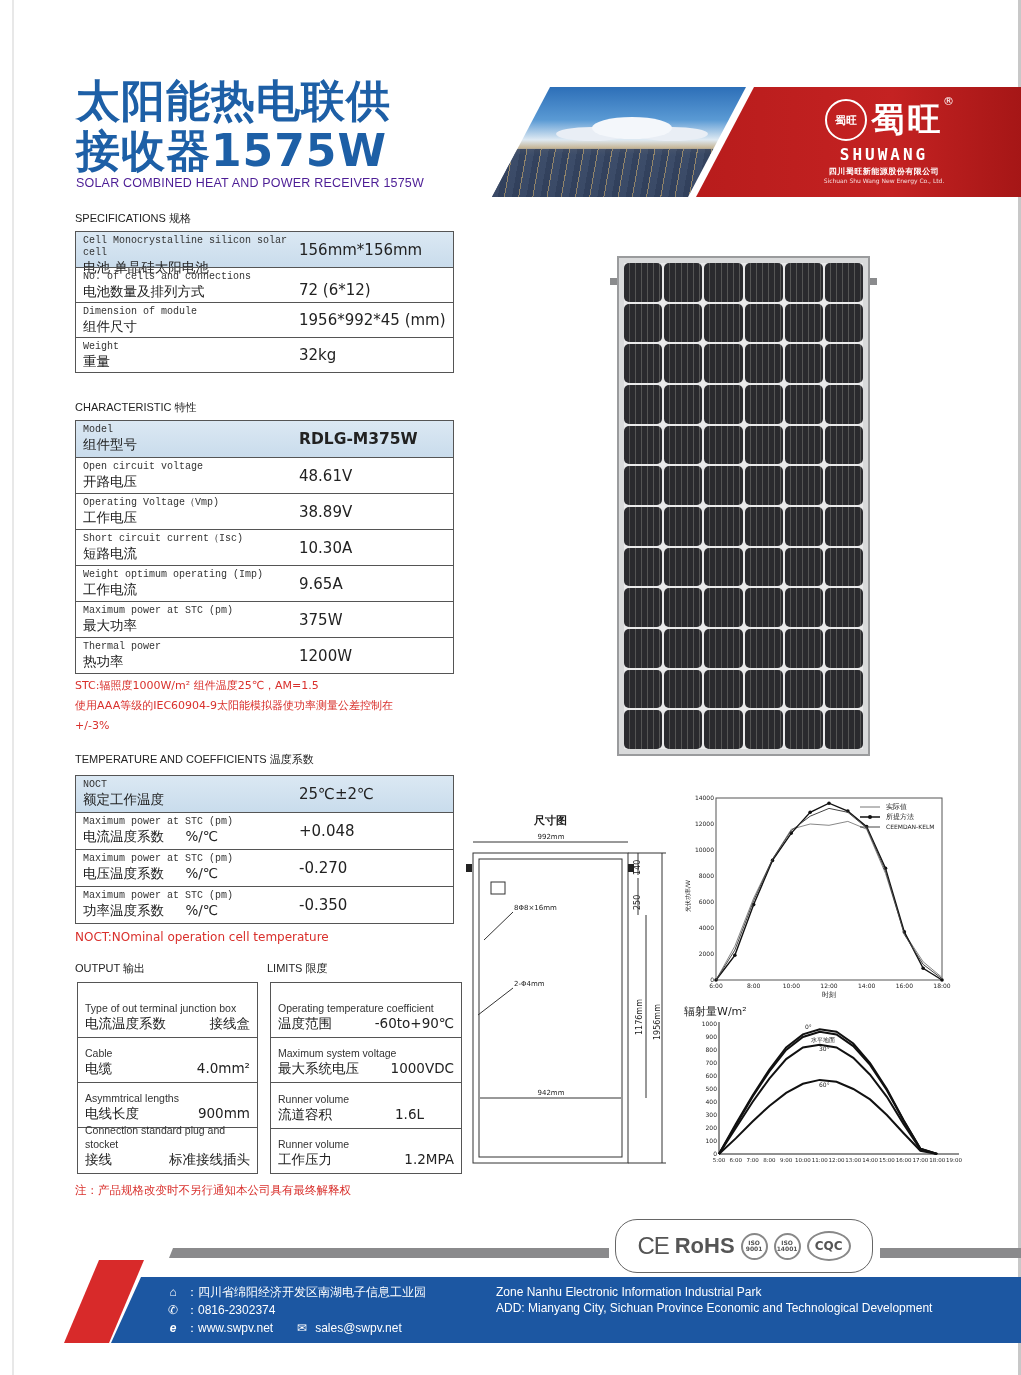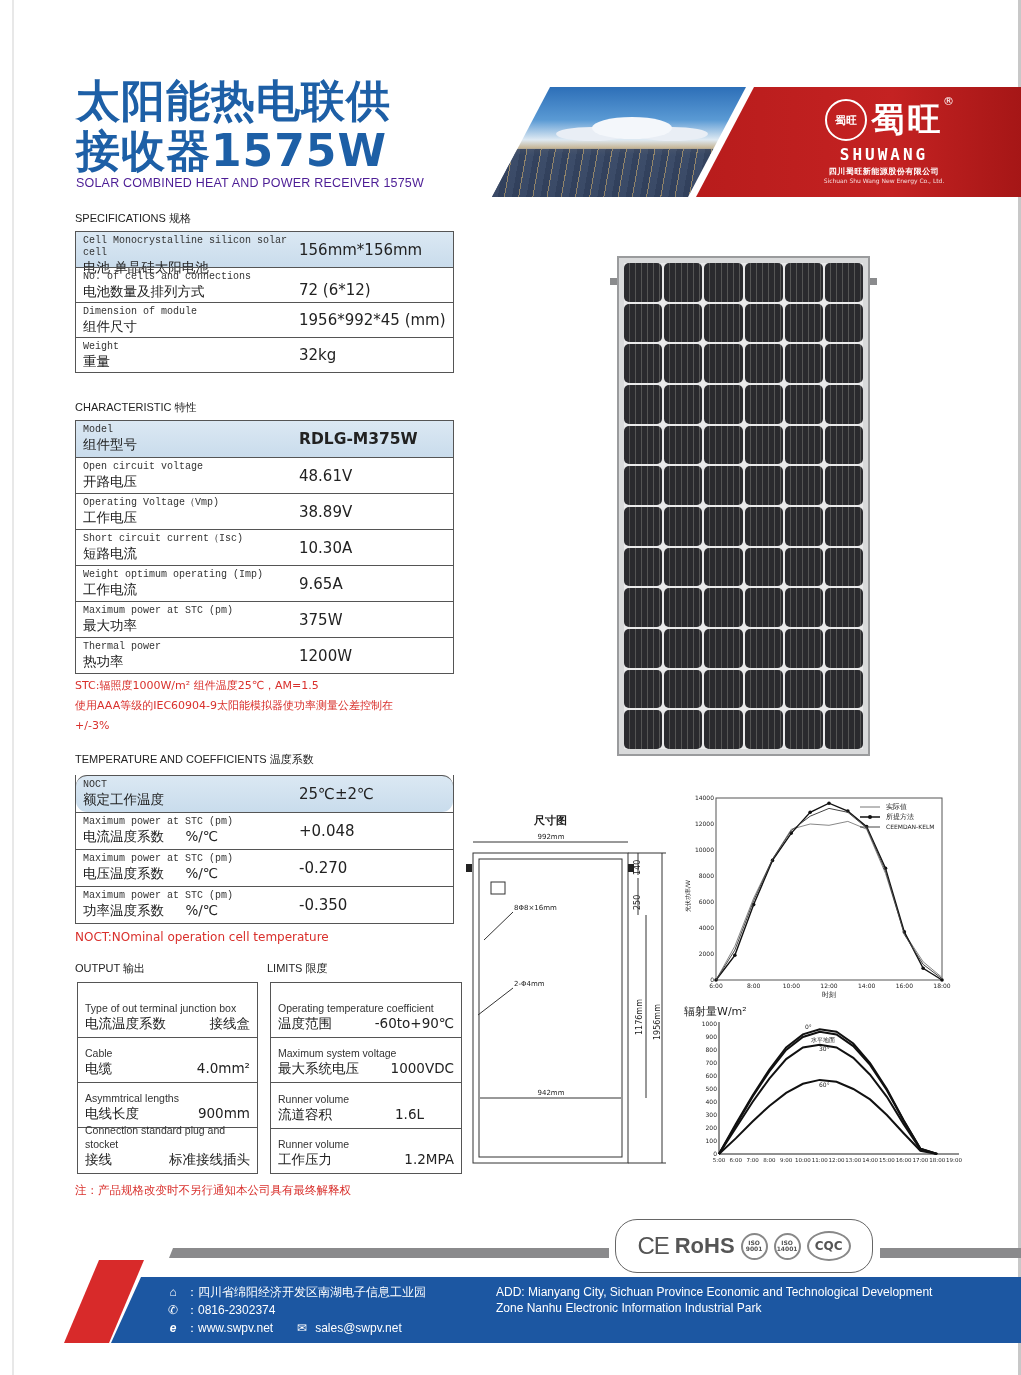--- a/index.html
+++ b/index.html
@@ -190,21 +190,21 @@
     </div>
   </div>
   <div class="note-red" style="top:676px;">
     <div>STC:辐照度1000W/m²  组件温度25℃，AM=1.5</div>
     <div>使用AAA等级的IEC60904-9太阳能模拟器使功率测量公差控制在</div>
     <div>+/-3%</div>
   </div>
 
   <div class="sec-title" style="left:61px; top:752px;">TEMPERATURE AND COEFFICIENTS 温度系数</div>
   <div class="tbl" style="top:775px;">
-    <div class="row head" style="height:37px;border-radius:11px;">
+    <div class="row head" style="height:37px;">
       <div class="cell-l">
           <div class="lbl-en">NOCT</div>
           <div class="lbl-cn">额定工作温度</div>
         </div>
       <div class="cell-r">25℃±2℃</div>
     </div>
     <div class="row" style="height:37px;">
       <div class="cell-l">
           <div class="lbl-en">Maximum power at STC (pm)</div>
           <div class="lbl-cn"><span>电流温度系数</span>&nbsp;&nbsp;&nbsp;&nbsp;&nbsp;<span>%/℃</span></div>
@@ -529,16 +529,16 @@
         <span>：0816-2302374</span>
       </div>
     <div class="ln">
         <span class="foot-icon" style="font-weight:bold; font-style:italic;">e</span>
         <span>：www.swpv.net</span>
       <span class="foot-icon" style="margin-left:16px;">✉</span>
         <span>sales@swpv.net</span>
       </div>
   </div>
   <div class="foot-right">
+    <div>Zone Nanhu Electronic Information Industrial Park</div>
     <div>ADD: Mianyang City, Sichuan Province Economic and Technological Development</div>
-    <div>Zone Nanhu Electronic Information Industrial Park</div>
   </div>
 </div>
 
 </body></html>

